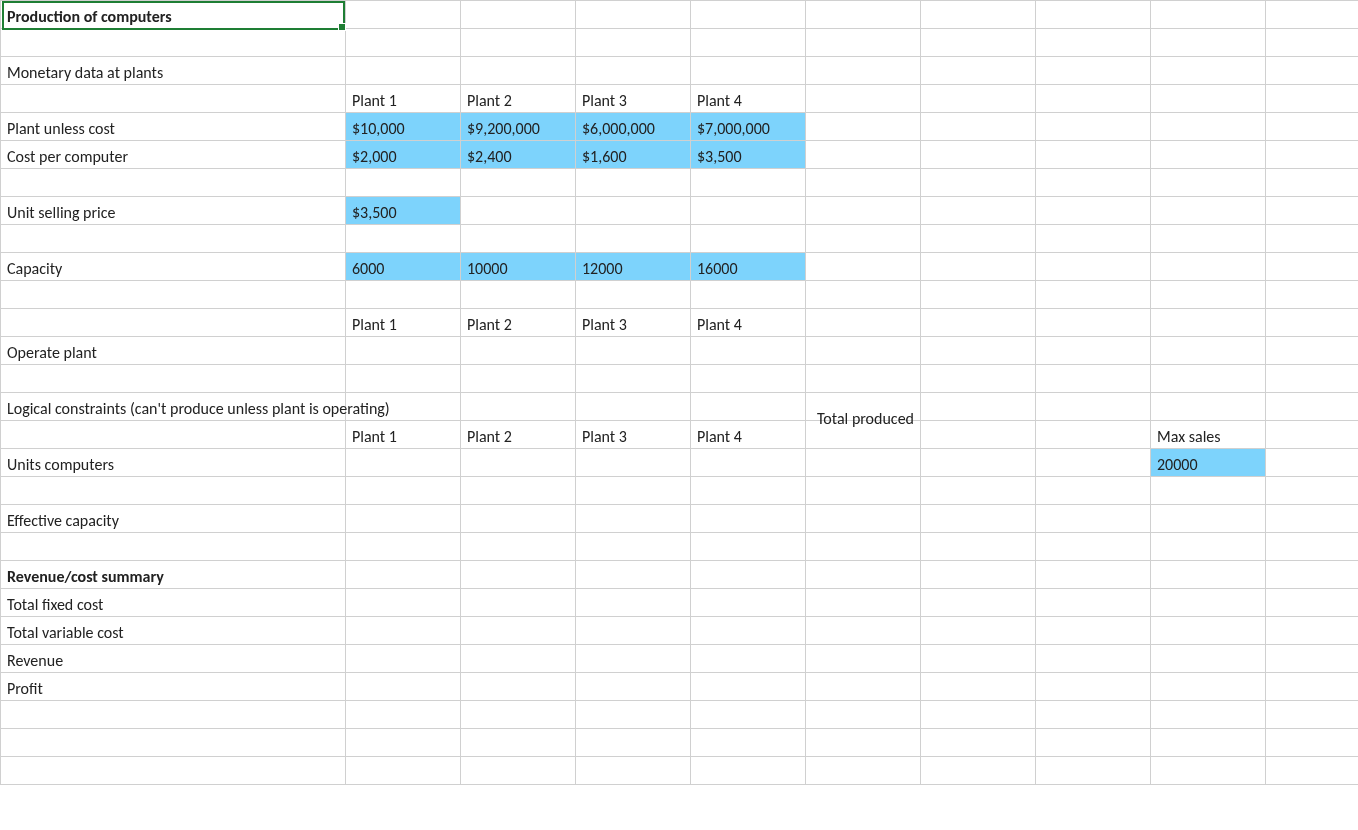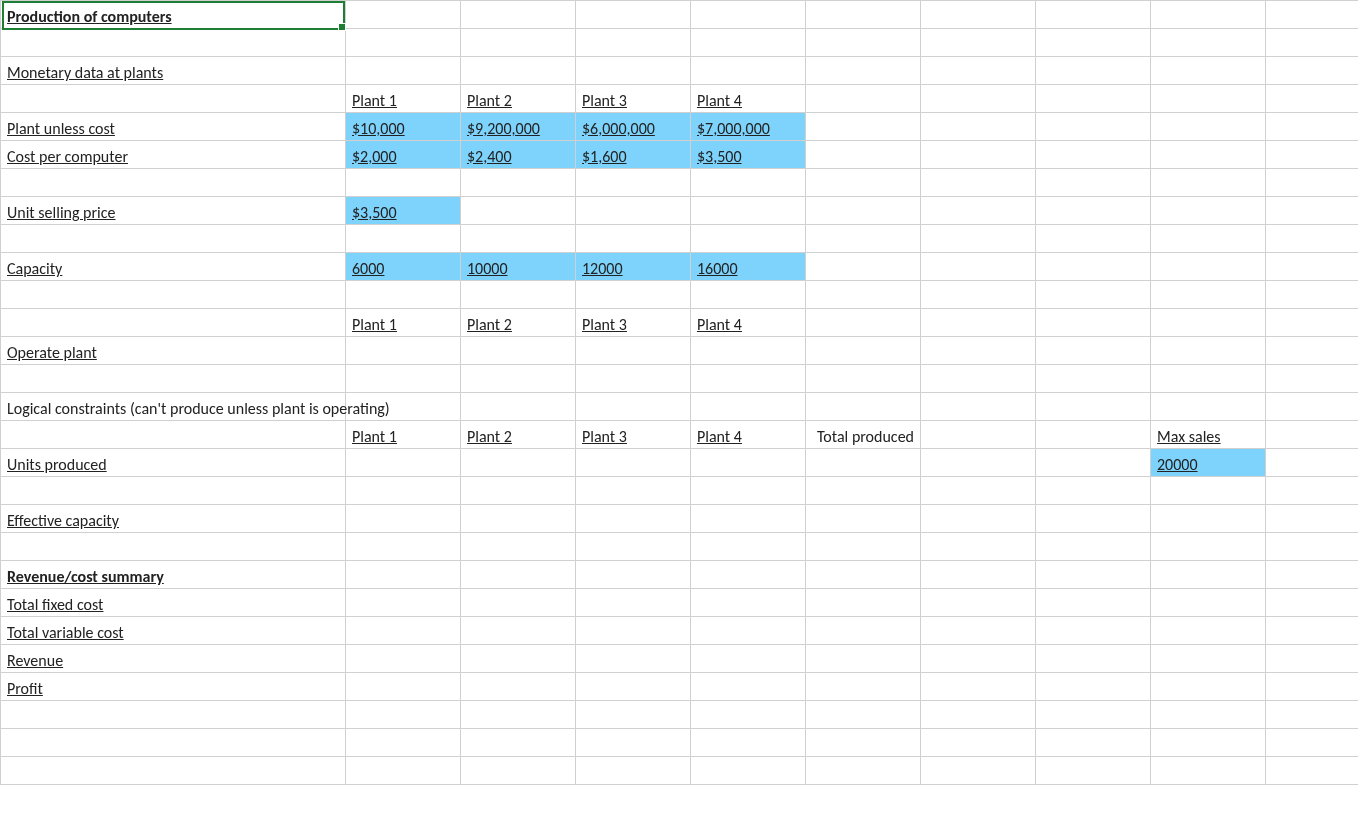--- a/index.html
+++ b/index.html
@@ -7,21 +7,20 @@
     padding: 0;
     font-family: Calibri, Arial, sans-serif;
     font-size: 16px;
     color: #222;
     background: #fff;
   }
   .sheet {
     position: relative;
     width: 1186px;
     border-collapse: collapse;
-    text-decoration: underline;
   }
   table.grid {
     border-collapse: collapse;
     table-layout: fixed;
     width: 100%;
   }
   table.grid td {
     border: 1px solid #d0d0d0;
     height: 28px;
     padding: 2px 6px;
@@ -277,30 +276,30 @@
           <td></td>
     </tr>
 
     <tr>
       <td></td>
       <td class="right">Plant 1</td>
       <td class="right">Plant 2</td>
       <td class="right">Plant 3</td>
       <td class="right">Plant 4</td>
       <td style="position:relative;">
-        <span style="position:absolute;right:6px;bottom:2px;white-space:nowrap;z-index:2;margin-left:48px;">Total produced</span>
+        <span style="position:absolute;right:6px;bottom:20px;white-space:nowrap;z-index:2;margin-left:48px;">Total produced</span>
       </td>
       <td></td>
       <td></td>
       <td class="right">Max sales</td>
       <td></td>
     </tr>
 
     <tr>
-      <td>Units produced</td>
+      <td>Units computers</td>
       <td></td>
           <td></td>
           <td></td>
           <td></td>
           <td></td>
           <td></td>
           <td></td>
       <td class="right hl">20000</td>
       <td></td>
     </tr>

